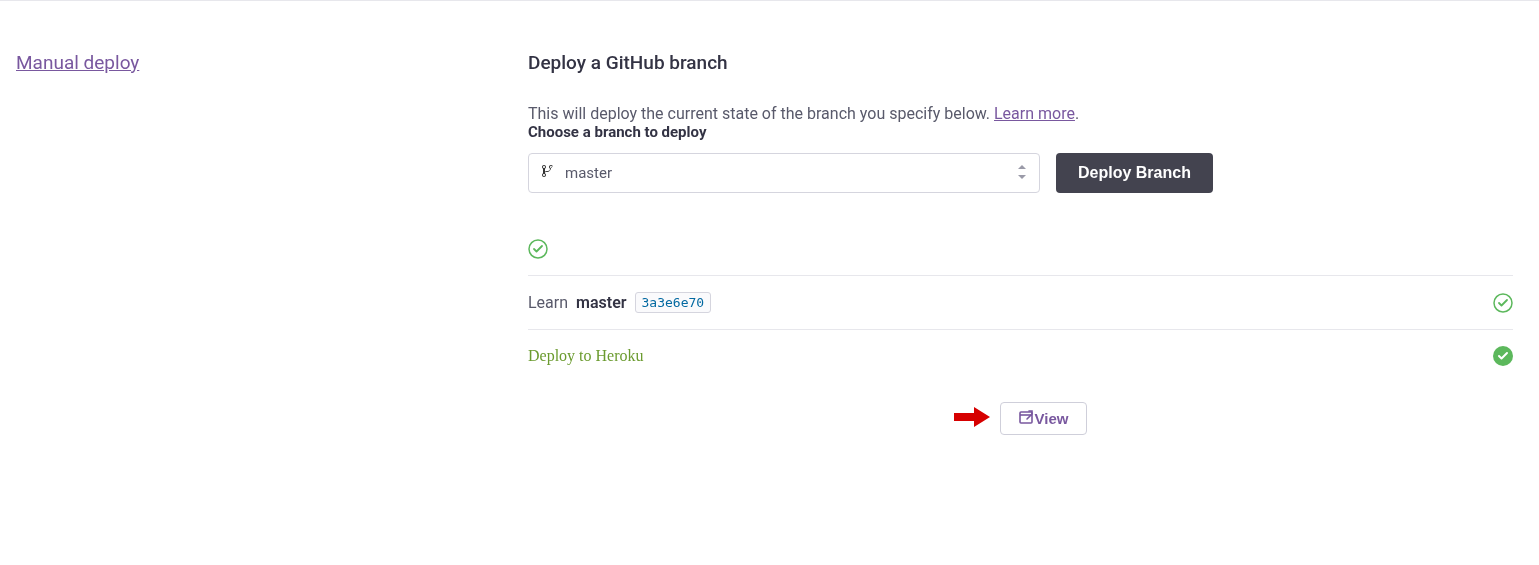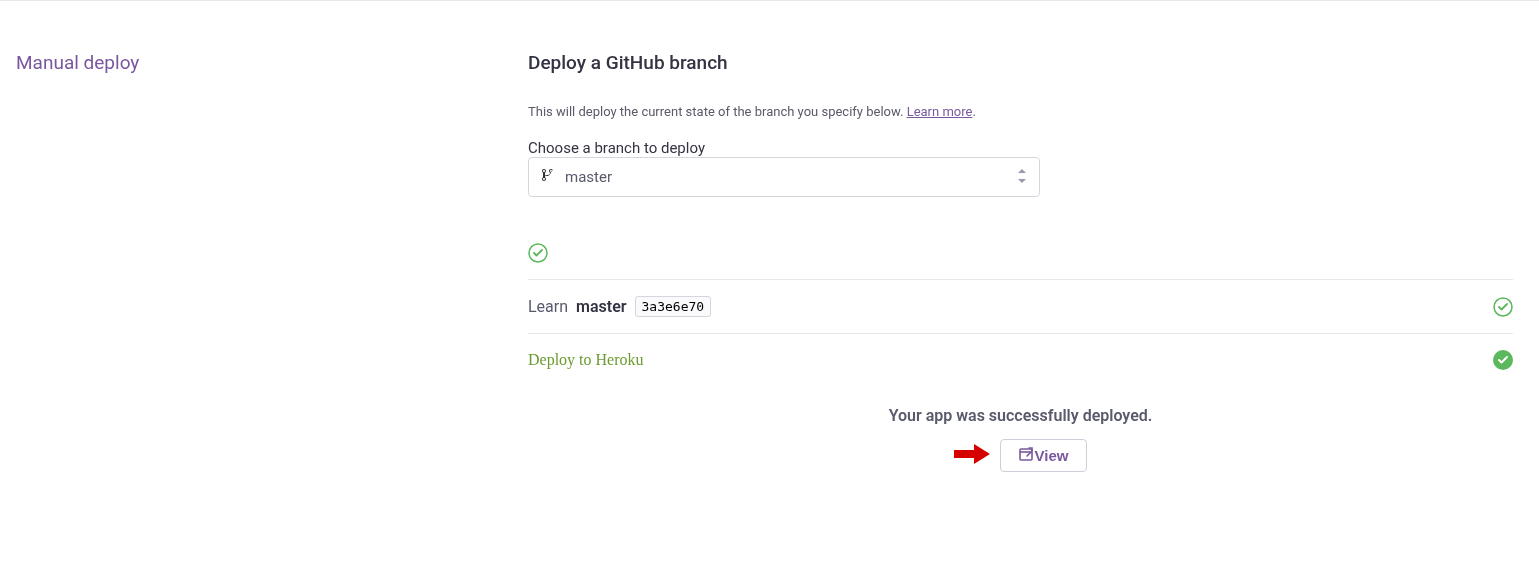--- a/index.html
+++ b/index.html
@@ -26,45 +26,46 @@
     }
     .right-col {
       flex: 1;
       padding-right: 10px;
     }
     .section-title {
       color: #79589f;
       font-size: 19px;
       font-weight: 400;
       margin-bottom: 18px;
+      text-decoration: underline;
     }
     .section-desc {
       color: #595a6b;
       font-size: 15px;
       line-height: 1.6;
     }
     .panel-title {
       color: #333344;
       font-size: 19px;
       font-weight: 500;
       margin-bottom: 30px;
     }
     .panel-desc {
       color: #595a6b;
-      font-size: 13px;
-      margin-bottom: 20px;
+      font-size: 16px;
     }
     .panel-desc a {
       color: #79589f;
       text-decoration: underline;
     }
     .choose-label {
-      font-weight: 400;
+      font-weight: 700;
       color: #333344;
       font-size: 15px;
+      margin-bottom: 12px;
     }
     .branch-row {
       display: flex;
       gap: 16px;
       margin-bottom: 30px;
       align-items: stretch;
     }
     .branch-select {
       flex: 0 0 512px;
       display: flex;
@@ -116,21 +117,21 @@
       gap: 8px;
     }
     .step-label.green { color: #6b9b2f; }
     .step-label strong { color: #333344; font-weight: 600; }
     .commit-tag {
       font-family: "SFMono-Regular", Consolas, monospace;
       font-size: 13px;
       border: 1px solid #d5d5de;
       border-radius: 3px;
       padding: 2px 6px;
-      color: #000000;
+      color: #0369a1;
       background: #fafafc;
     }
     .check-outline, .check-solid {
       width: 20px; height: 20px; flex-shrink: 0;
     }
     .success-block {
       text-align: center;
       margin-top: 20px;
     }
     .success-text {
@@ -187,20 +188,21 @@
               <path d="M10 4c0-1.1-.9-2-2-2s-2 .9-2 2c0 .7.4 1.3 1 1.7V6c0 1.1-.9 2-2 2H4c-.7 0-1.4.2-2 .6V5.7c.6-.4 1-1 1-1.7 0-1.1-.9-2-2-2s-2 .9-2 2c0 .7.4 1.3 1 1.7v4.6c-.6.4-1 1-1 1.7 0 1.1.9 2 2 2s2-.9 2-2c0-.7-.4-1.3-1-1.7V10c0-.6.4-1 1-1h1c2.2 0 4-1.8 4-4v-.3c.6-.4 1-1 1-1.7zM1 3c.6 0 1 .4 1 1s-.4 1-1 1-1-.4-1-1 .4-1 1-1zm0 10c-.6 0-1-.4-1-1s.4-1 1-1 1 .4 1 1-.4 1-1 1zm7-8c-.6 0-1-.4-1-1s.4-1 1-1 1 .4 1 1-.4 1-1 1z" transform="translate(2,0)"></path>
             </svg>
         </span>
         <span class="branch-name">master</span>
         <span class="up-down">
           <svg width="10" height="14" viewBox="0 0 10 14" fill="currentColor">
               <path d="M5 0L1 4h8L5 0zM5 14l4-4H1l4 4z"></path>
             </svg>
         </span>
       </div>
+      <button class="deploy-btn">Deploy Branch</button>
     </div>
 
     <div class="step-row">
       <span class="check-outline">
         <svg width="20" height="20" viewBox="0 0 20 20">
             <circle cx="10" cy="10" r="9" fill="none" stroke="#5cb85c" stroke-width="1.5"></circle>
             <path d="M6 10l2.5 2.5L14 7" fill="none" stroke="#5cb85c" stroke-width="1.8" stroke-linecap="round" stroke-linejoin="round"></path>
           </svg>
       </span>
     </div>
@@ -226,21 +228,20 @@
       </div>
       <span class="check-solid">
         <svg width="20" height="20" viewBox="0 0 20 20">
             <circle cx="10" cy="10" r="10" fill="#5cb85c"></circle>
             <path d="M6 10l2.5 2.5L14 7" fill="none" stroke="#fff" stroke-width="2" stroke-linecap="round" stroke-linejoin="round"></path>
           </svg>
       </span>
     </div>
 
     <div class="success-block">
-      <p class="success-text">Your app was successfully deployed.</p>
       <div class="view-row">
         <span class="arrow-annot">
           <svg width="36" height="24" viewBox="0 0 36 24" fill="currentColor">
               <path d="M0 8h20V2l16 10-16 10v-6H0z"></path>
             </svg>
         </span>
         <button class="view-btn">
           <span class="ext-icon">
             <svg width="16" height="14" viewBox="0 0 16 14" fill="none" stroke="currentColor" stroke-width="1.6">
                 <rect x="1" y="2" width="12" height="11" rx="1"></rect>

